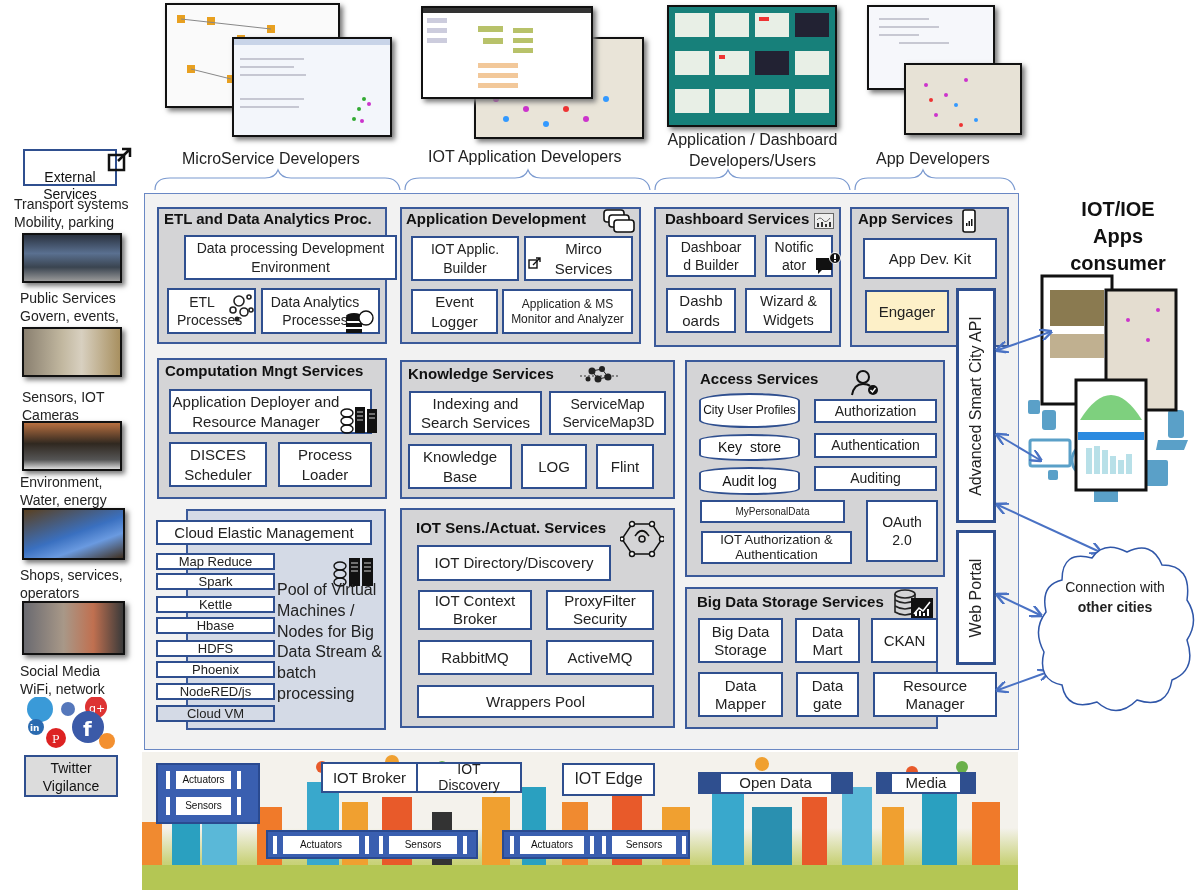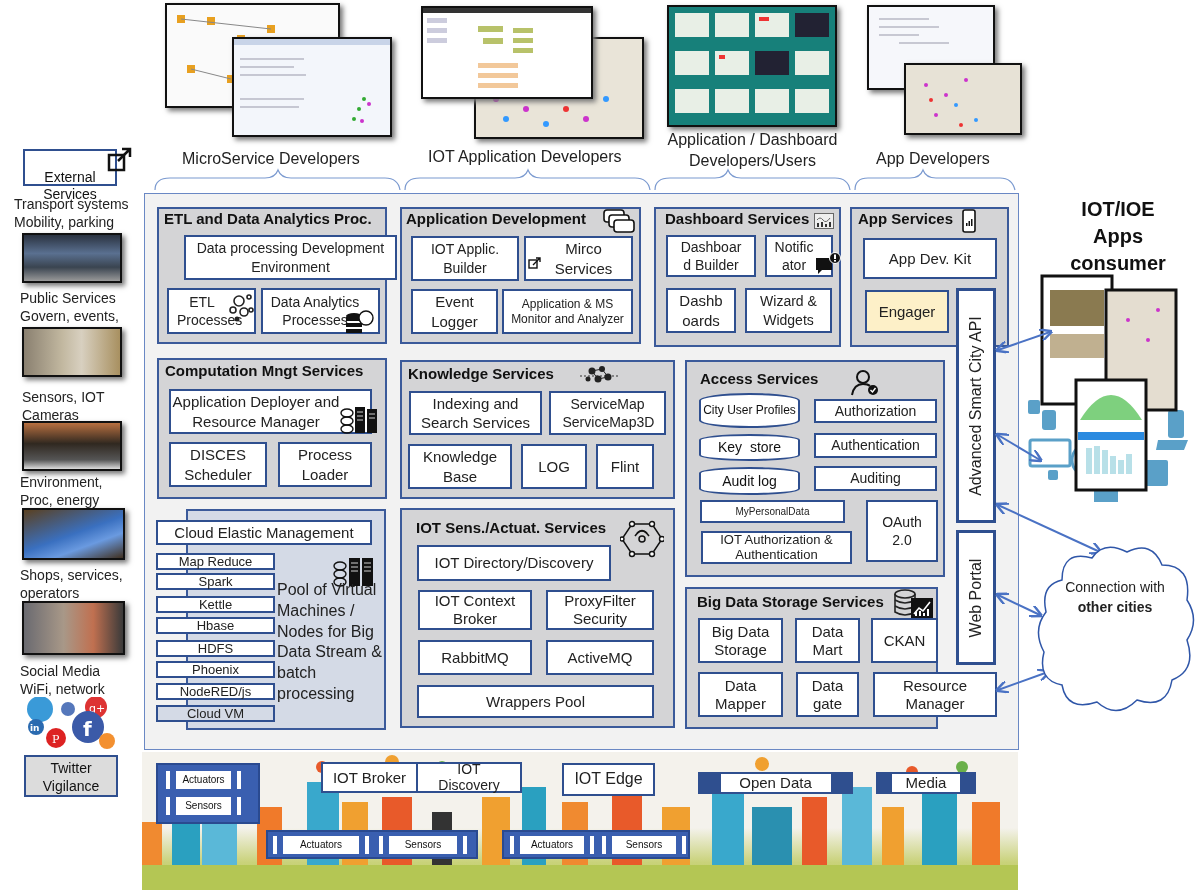--- a/index.html
+++ b/index.html
@@ -170,21 +170,21 @@
     <rect x="3" y="9" width="15" height="15" fill="none" stroke="#111" stroke-width="2.5"></rect>
     <path d="M12 15 L24 3 M16 3 L24 3 L24 11" fill="none" stroke="#111" stroke-width="2.5"></path>
   </svg>
 
 <div class="lbl" style="left:14px;top:196px;width:132px;">Transport systems Mobility, parking</div>
 <div class="thumb" style="left:22px;top:233px;width:100px;height:50px;background:linear-gradient(#2a3240,#5a7090 40%,#3a4450 70%,#999 100%)"></div>
 <div class="lbl" style="left:20px;top:290px;width:110px;">Public Services Govern, events,</div>
 <div class="thumb" style="left:22px;top:327px;width:100px;height:50px;background:linear-gradient(90deg,#8a8070,#c2b8a0 40%,#d8d0c0 60%,#a89060)"></div>
 <div class="lbl" style="left:22px;top:389px;width:100px;">Sensors, IOT Cameras</div>
 <div class="thumb" style="left:22px;top:421px;width:100px;height:50px;background:linear-gradient(#b87040,#302820 45%,#555 80%,#ddd)"></div>
-<div class="lbl" style="left:20px;top:474px;width:110px;">Environment, Proc, energy</div>
+<div class="lbl" style="left:20px;top:474px;width:110px;">Environment, Water, energy</div>
 <div class="thumb" style="left:22px;top:508px;width:103px;height:52px;background:linear-gradient(160deg,#5a4020,#3a70c0 50%,#6a9ae0 70%,#403020)"></div>
 <div class="lbl" style="left:20px;top:567px;width:120px;">Shops, services, operators</div>
 <div class="thumb" style="left:22px;top:601px;width:103px;height:54px;background:linear-gradient(90deg,#6a6a70,#a89888 40%,#c07050 70%,#3a3a3a)"></div>
 <div class="lbl" style="left:20px;top:663px;width:110px;">Social Media WiFi, network</div>
 <svg class="abs" style="left:20px;top:697px" width="100" height="52">
   <circle cx="20" cy="12" r="13" fill="#3a9ad8"></circle>
   <circle cx="48" cy="12" r="7" fill="#5577bb"></circle>
   <circle cx="76" cy="10" r="11" fill="#d33"></circle>
     <text x="69" y="15" font-size="11" fill="#fff" font-family="DejaVu Sans, sans-serif">g+</text>
   <circle cx="16" cy="30" r="8" fill="#2a6ab0"></circle>

